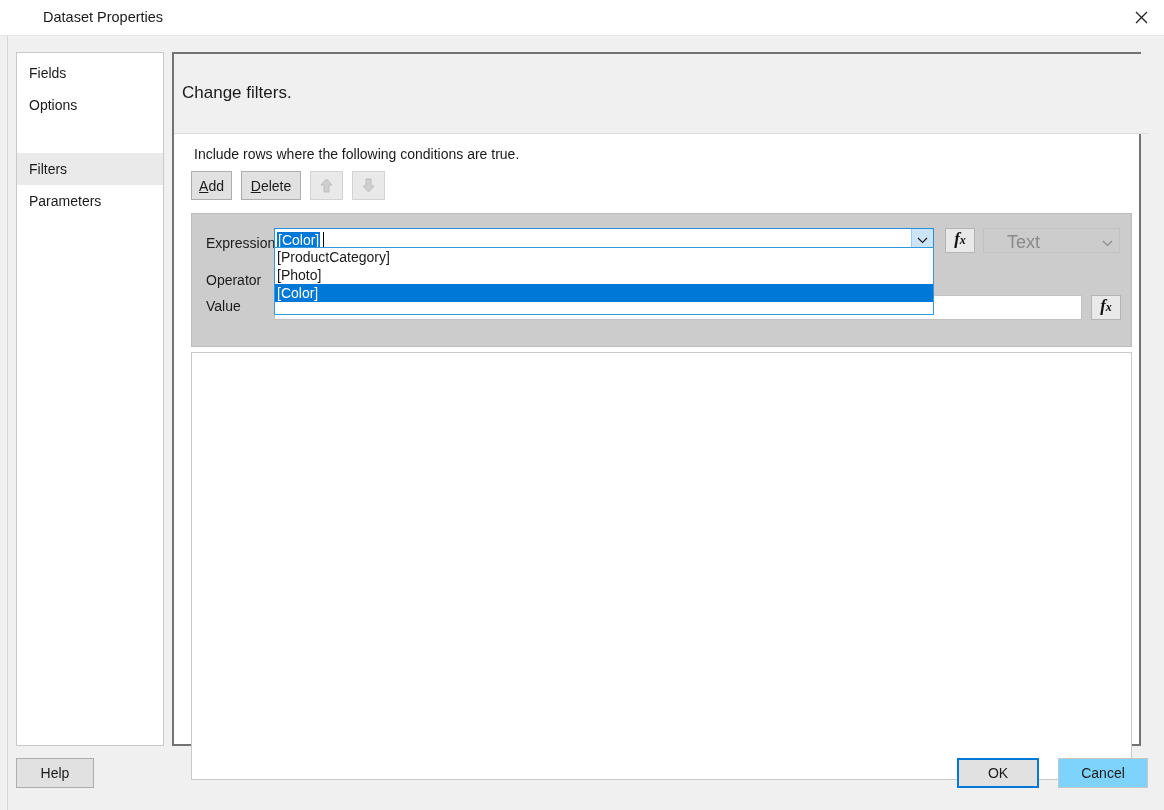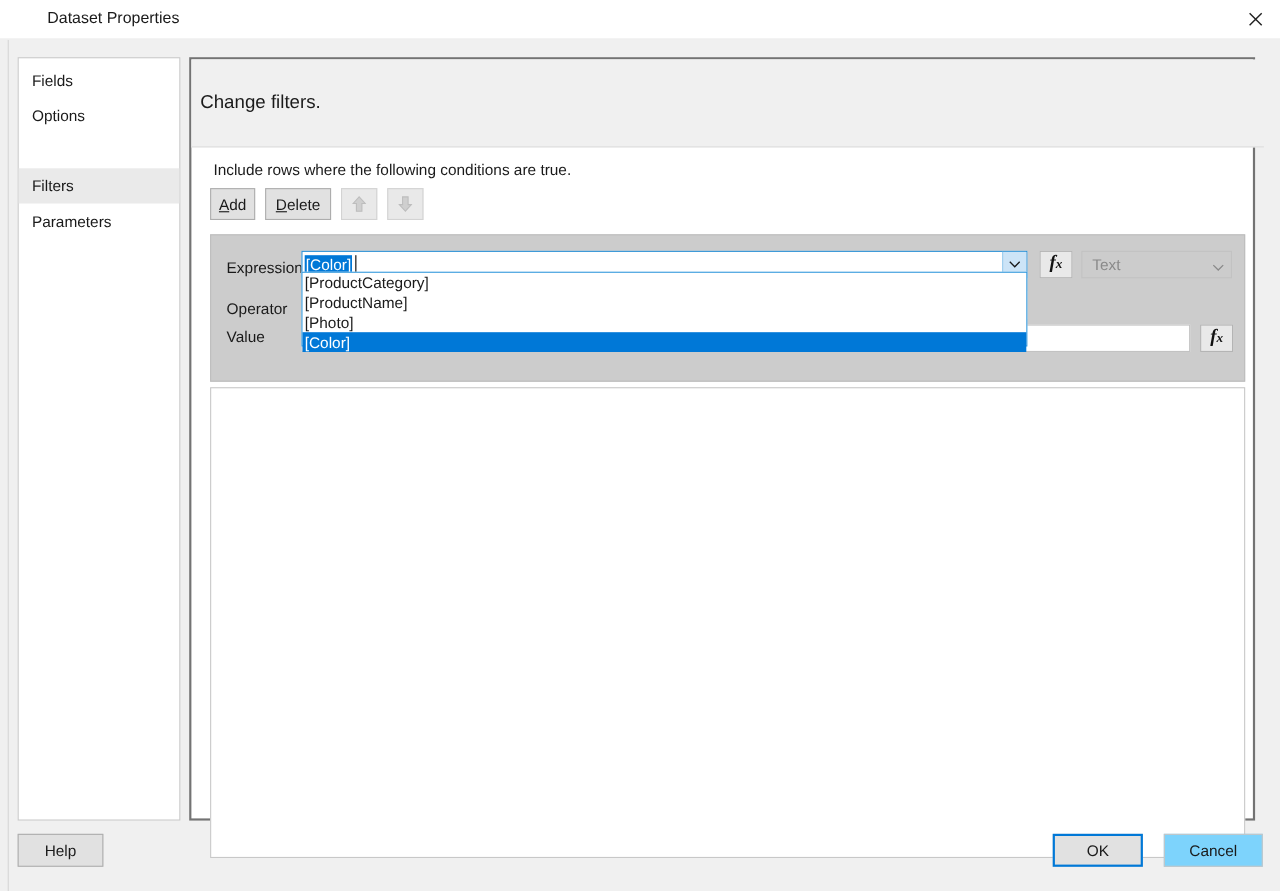--- a/index.html
+++ b/index.html
@@ -272,23 +272,23 @@
     top: 14px;
     width: 137px;
     height: 25px;
     background: #cccccc;
     border: 1px solid #c2c2c2;
     box-sizing: border-box;
     cursor: default;
   }
   #type-combo-text {
     position: absolute;
-    left: 9px;
+    left: 23px;
     top: 3px;
-    font-size: 14px;
+    font-size: 18px;
     color: #8a8a8a;
     white-space: nowrap;
   }
   #type-combo-arrow {
     position: absolute;
     right: 6px;
     top: 5px;
   }
 
   
@@ -471,21 +471,20 @@
       </div>
 
     </div>
 
     <div id="list-area"></div>
 
   </div>
 
   <div id="dropdown-popup">
     <div class="dd-item">[ProductCategory]</div>
-    <div class="dd-item">[ProductName]</div>
     <div class="dd-item">[Photo]</div>
     <div class="dd-item highlight">[Color]</div>
   </div>
 
   <button class="btn" id="help-button">Help</button>
   <button class="btn" id="ok-button">OK</button>
   <button class="btn" id="cancel-button">Cancel</button>
 
 </div>
 

